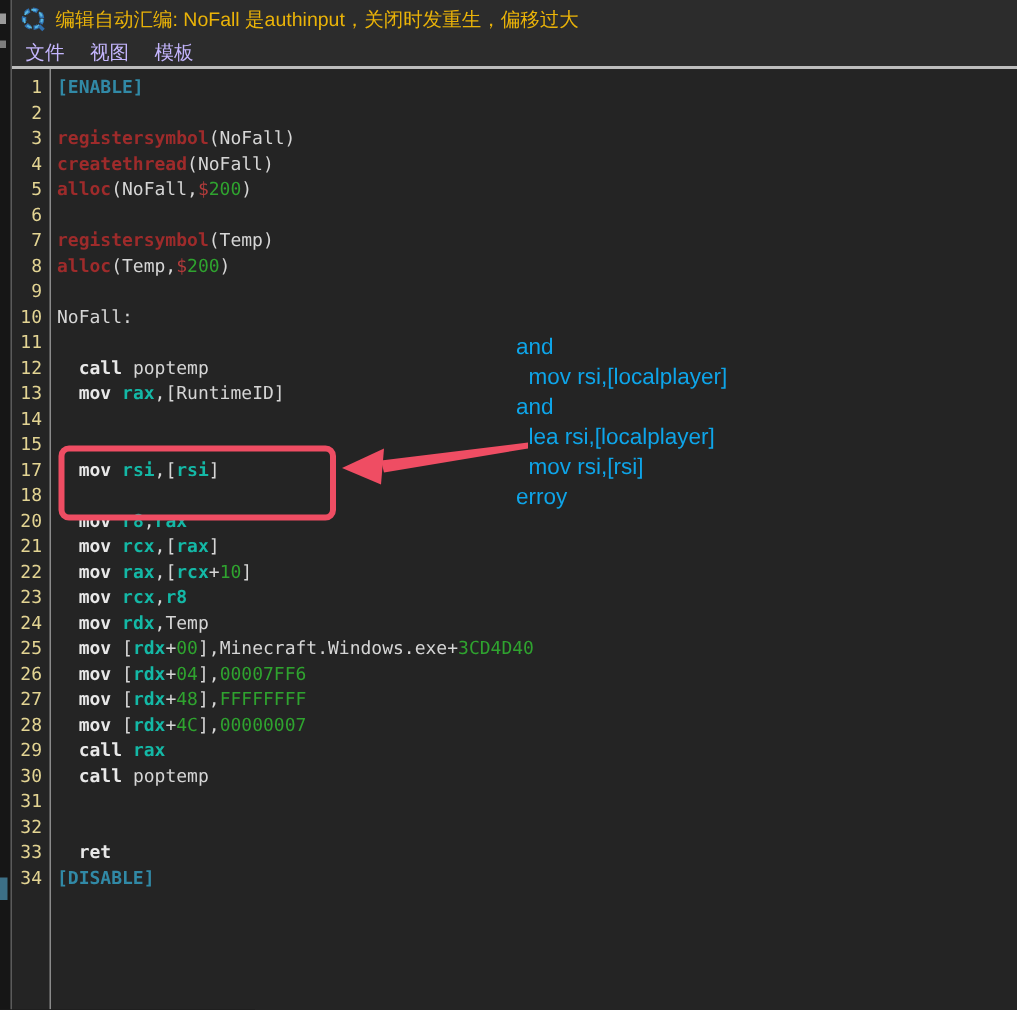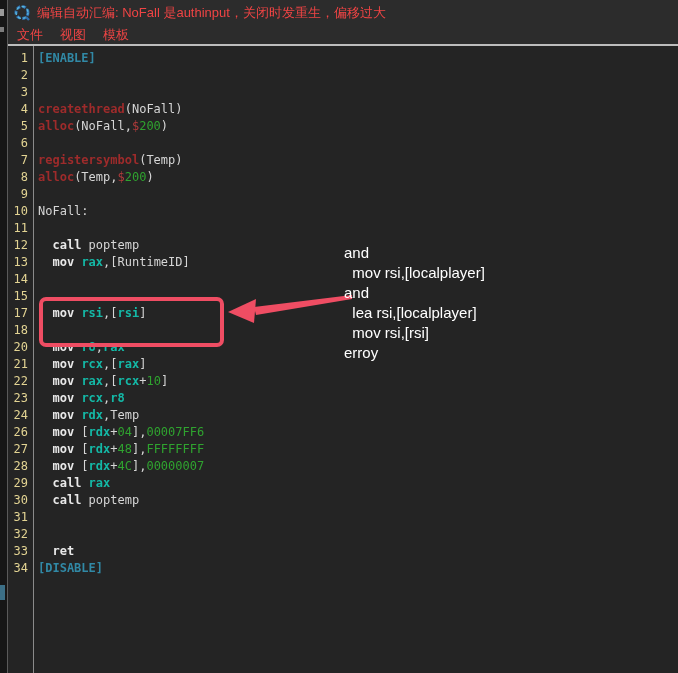--- a/index.html
+++ b/index.html
@@ -13,25 +13,25 @@
   .edge-mark2 { position:absolute; left:0; top:27px; width:4px; height:5px;  background:#7d7d7d; }
   .edge-mark3 { position:absolute; left:0; top:585px; width:5px; height:15px; background:#3c6f86; }
 
   .window { position:absolute; left:7px; top:0; width:671px; height:673px;
             display:flex; flex-direction:column; background:#242424;
             border-left:1px solid #5a5a5a; }
 
   .titlebar { height:26px; background:#2c2c2c; display:flex; align-items:center;
               padding-left:5px; flex:0 0 auto; }
   .ce-icon { width:18px; height:18px; margin-right:6px; flex:0 0 auto; }
-  .title-text { color:#ef4444; font-size:13px; white-space:nowrap; }
+  .title-text { color:#eab308; font-size:13px; white-space:nowrap; }
 
   .menubar { height:20px; background:#2c2c2c; display:flex; align-items:center;
              padding-left:9px; flex:0 0 auto; border-bottom:2px solid #bdbdbd; }
-  .menu-item { color:#ef4444; font-size:13px; margin-right:17px; cursor:default; }
+  .menu-item { color:#c4b5fd; font-size:13px; margin-right:17px; cursor:default; }
 
   .code-area { position:relative; flex:1 1 auto; background:#242424; overflow:hidden;
                font-family:"DejaVu Sans Mono","Liberation Mono",monospace;
                font-size:12px; padding-top:4px; }
   .gutter-line { position:absolute; left:25px; top:0; bottom:0; width:1px; background:#8a8a8a; }
   .code-row { display:flex; height:17px; line-height:17px; white-space:pre; }
   .ln { flex:0 0 25px; width:25px; text-align:right; padding-right:5px;
         color:#e3d493; }
   .lt { padding-left:5px; }
 
@@ -41,21 +41,21 @@
   .tk-reg { color:#14b8a6; font-weight:bold; }
   .tk-num { color:#2fa32f; }
   .tk-pln { color:#d6d6d6; }
   .tk-dol { color:#b23b3b; }
 
   
   .hl-box { position:absolute; left:39px; top:297px; width:185px; height:50px;
             border:4px solid #ef4d63; border-radius:7px; pointer-events:none; }
   .arrow-svg { position:absolute; left:220px; top:285px; width:150px; height:45px;
                pointer-events:none; }
-  .anno { position:absolute; left:344px; top:243px; color:#ffffff; font-size:15px;
+  .anno { position:absolute; left:344px; top:222px; color:#0ea5e9; font-size:15px;
           line-height:20px; white-space:pre; pointer-events:none; }
 </style>
 </head>
 <body>
 
 <div class="stage">
 
   <div class="left-strip">
     <div class="edge-mark1"></div>
     <div class="edge-mark2"></div>
@@ -76,40 +76,41 @@
     <div class="menubar">
       <span class="menu-item">文件</span>
       <span class="menu-item">视图</span>
       <span class="menu-item">模板</span>
     </div>
 
     <div class="code-area" id="code-lines">
       <div class="gutter-line"></div>
     <div class="code-row"><span class="ln">1</span><span class="lt"><span class="tk-sec">[ENABLE]</span></span></div>
         <div class="code-row"><span class="ln">2</span><span class="lt"></span></div>
-        <div class="code-row"><span class="ln">3</span></div>
+        <div class="code-row"><span class="ln">3</span><span class="lt"><span class="tk-cmd">registersymbol</span><span class="tk-pln">(NoFall)</span></span></div>
         <div class="code-row"><span class="ln">4</span><span class="lt"><span class="tk-cmd">createthread</span><span class="tk-pln">(NoFall)</span></span></div>
         <div class="code-row"><span class="ln">5</span><span class="lt"><span class="tk-cmd">alloc</span><span class="tk-pln">(NoFall,</span><span class="tk-dol">$</span><span class="tk-num">200</span><span class="tk-pln">)</span></span></div>
         <div class="code-row"><span class="ln">6</span><span class="lt"></span></div>
         <div class="code-row"><span class="ln">7</span><span class="lt"><span class="tk-cmd">registersymbol</span><span class="tk-pln">(Temp)</span></span></div>
         <div class="code-row"><span class="ln">8</span><span class="lt"><span class="tk-cmd">alloc</span><span class="tk-pln">(Temp,</span><span class="tk-dol">$</span><span class="tk-num">200</span><span class="tk-pln">)</span></span></div>
         <div class="code-row"><span class="ln">9</span><span class="lt"></span></div>
         <div class="code-row"><span class="ln">10</span><span class="lt"><span class="tk-pln">NoFall:</span></span></div>
         <div class="code-row"><span class="ln">11</span><span class="lt"></span></div>
         <div class="code-row"><span class="ln">12</span><span class="lt"><span class="tk-pln">  </span><span class="tk-kw">call</span><span class="tk-pln"> poptemp</span></span></div>
         <div class="code-row"><span class="ln">13</span><span class="lt"><span class="tk-pln">  </span><span class="tk-kw">mov</span><span class="tk-pln"> </span><span class="tk-reg">rax</span><span class="tk-pln">,[RuntimeID]</span></span></div>
         <div class="code-row"><span class="ln">14</span></div>
         <div class="code-row"><span class="ln">15</span><span class="lt"></span></div>
         <div class="code-row"><span class="ln">17</span><span class="lt"><span class="tk-pln">  </span><span class="tk-kw">mov</span><span class="tk-pln"> </span><span class="tk-reg">rsi</span><span class="tk-pln">,[</span><span class="tk-reg">rsi</span><span class="tk-pln">]</span></span></div>
         <div class="code-row"><span class="ln">18</span><span class="lt"></span></div>
         <div class="code-row"><span class="ln">20</span><span class="lt"><span class="tk-pln">  </span><span class="tk-kw">mov</span><span class="tk-pln"> </span><span class="tk-reg">r8</span><span class="tk-pln">,</span><span class="tk-reg">rax</span></span></div>
         <div class="code-row"><span class="ln">21</span><span class="lt"><span class="tk-pln">  </span><span class="tk-kw">mov</span><span class="tk-pln"> </span><span class="tk-reg">rcx</span><span class="tk-pln">,[</span><span class="tk-reg">rax</span><span class="tk-pln">]</span></span></div>
         <div class="code-row"><span class="ln">22</span><span class="lt"><span class="tk-pln">  </span><span class="tk-kw">mov</span><span class="tk-pln"> </span><span class="tk-reg">rax</span><span class="tk-pln">,[</span><span class="tk-reg">rcx</span><span class="tk-pln">+</span><span class="tk-num">10</span><span class="tk-pln">]</span></span></div>
         <div class="code-row"><span class="ln">23</span><span class="lt"><span class="tk-pln">  </span><span class="tk-kw">mov</span><span class="tk-pln"> </span><span class="tk-reg">rcx</span><span class="tk-pln">,</span><span class="tk-reg">r8</span></span></div>
         <div class="code-row"><span class="ln">24</span><span class="lt"><span class="tk-pln">  </span><span class="tk-kw">mov</span><span class="tk-pln"> </span><span class="tk-reg">rdx</span><span class="tk-pln">,Temp</span></span></div>
+        <div class="code-row"><span class="ln">25</span><span class="lt"><span class="tk-pln">  </span><span class="tk-kw">mov</span><span class="tk-pln"> [</span><span class="tk-reg">rdx</span><span class="tk-pln">+</span><span class="tk-num">00</span><span class="tk-pln">],Minecraft.Windows.exe+</span><span class="tk-num">3CD4D40</span></span></div>
         <div class="code-row"><span class="ln">26</span><span class="lt"><span class="tk-pln">  </span><span class="tk-kw">mov</span><span class="tk-pln"> [</span><span class="tk-reg">rdx</span><span class="tk-pln">+</span><span class="tk-num">04</span><span class="tk-pln">],</span><span class="tk-num">00007FF6</span></span></div>
         <div class="code-row"><span class="ln">27</span><span class="lt"><span class="tk-pln">  </span><span class="tk-kw">mov</span><span class="tk-pln"> [</span><span class="tk-reg">rdx</span><span class="tk-pln">+</span><span class="tk-num">48</span><span class="tk-pln">],</span><span class="tk-num">FFFFFFFF</span></span></div>
         <div class="code-row"><span class="ln">28</span><span class="lt"><span class="tk-pln">  </span><span class="tk-kw">mov</span><span class="tk-pln"> [</span><span class="tk-reg">rdx</span><span class="tk-pln">+</span><span class="tk-num">4C</span><span class="tk-pln">],</span><span class="tk-num">00000007</span></span></div>
         <div class="code-row"><span class="ln">29</span><span class="lt"><span class="tk-pln">  </span><span class="tk-kw">call</span><span class="tk-pln"> </span><span class="tk-reg">rax</span></span></div>
         <div class="code-row"><span class="ln">30</span><span class="lt"><span class="tk-pln">  </span><span class="tk-kw">call</span><span class="tk-pln"> poptemp</span></span></div>
         <div class="code-row"><span class="ln">31</span><span class="lt"></span></div>
         <div class="code-row"><span class="ln">32</span><span class="lt"></span></div>
         <div class="code-row"><span class="ln">33</span><span class="lt"><span class="tk-pln">  </span><span class="tk-kw">ret</span></span></div>
         <div class="code-row"><span class="ln">34</span><span class="lt"><span class="tk-sec">[DISABLE]</span></span></div>
       </div>

